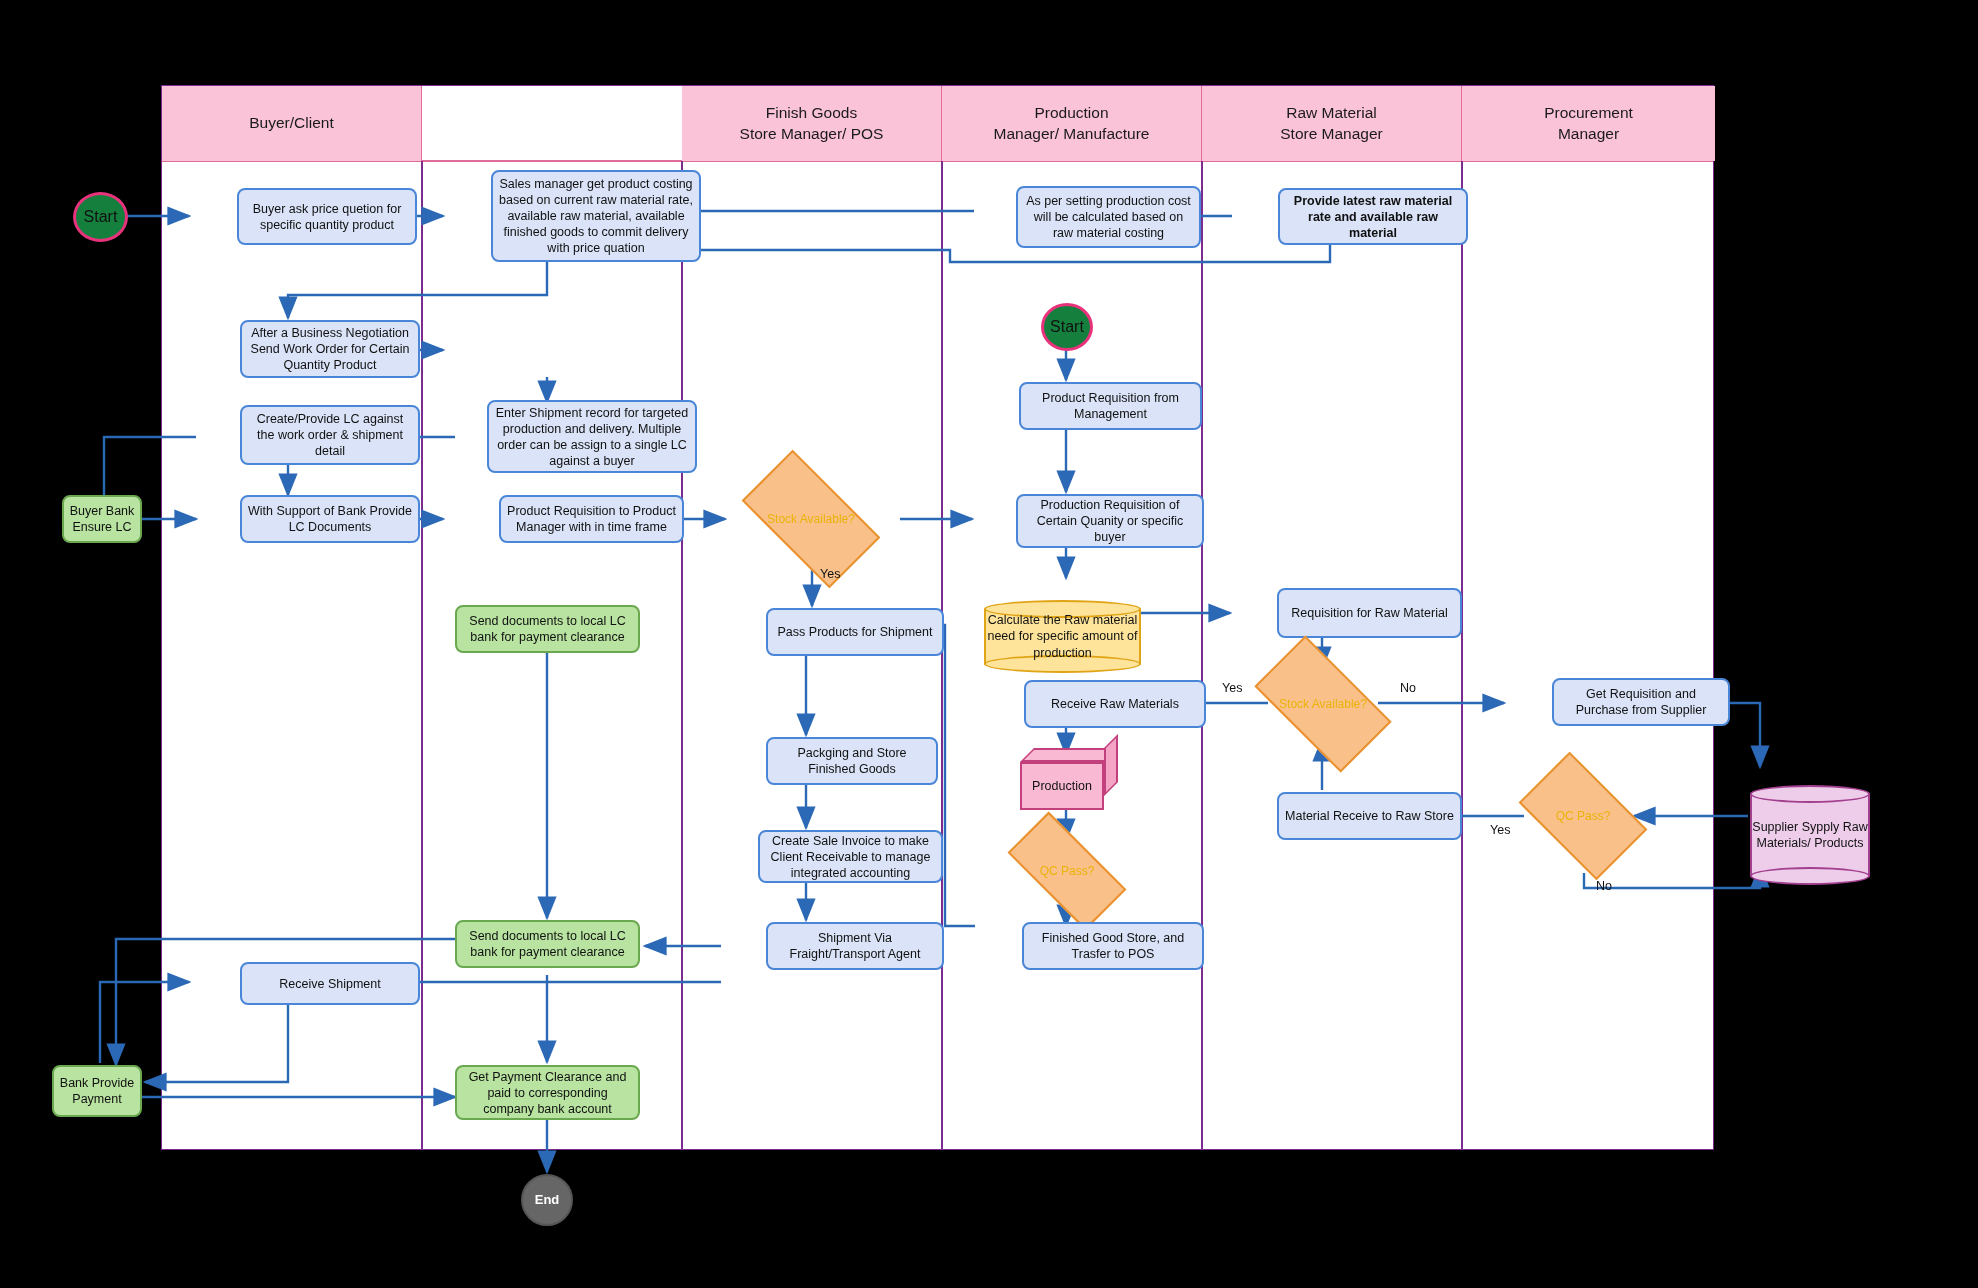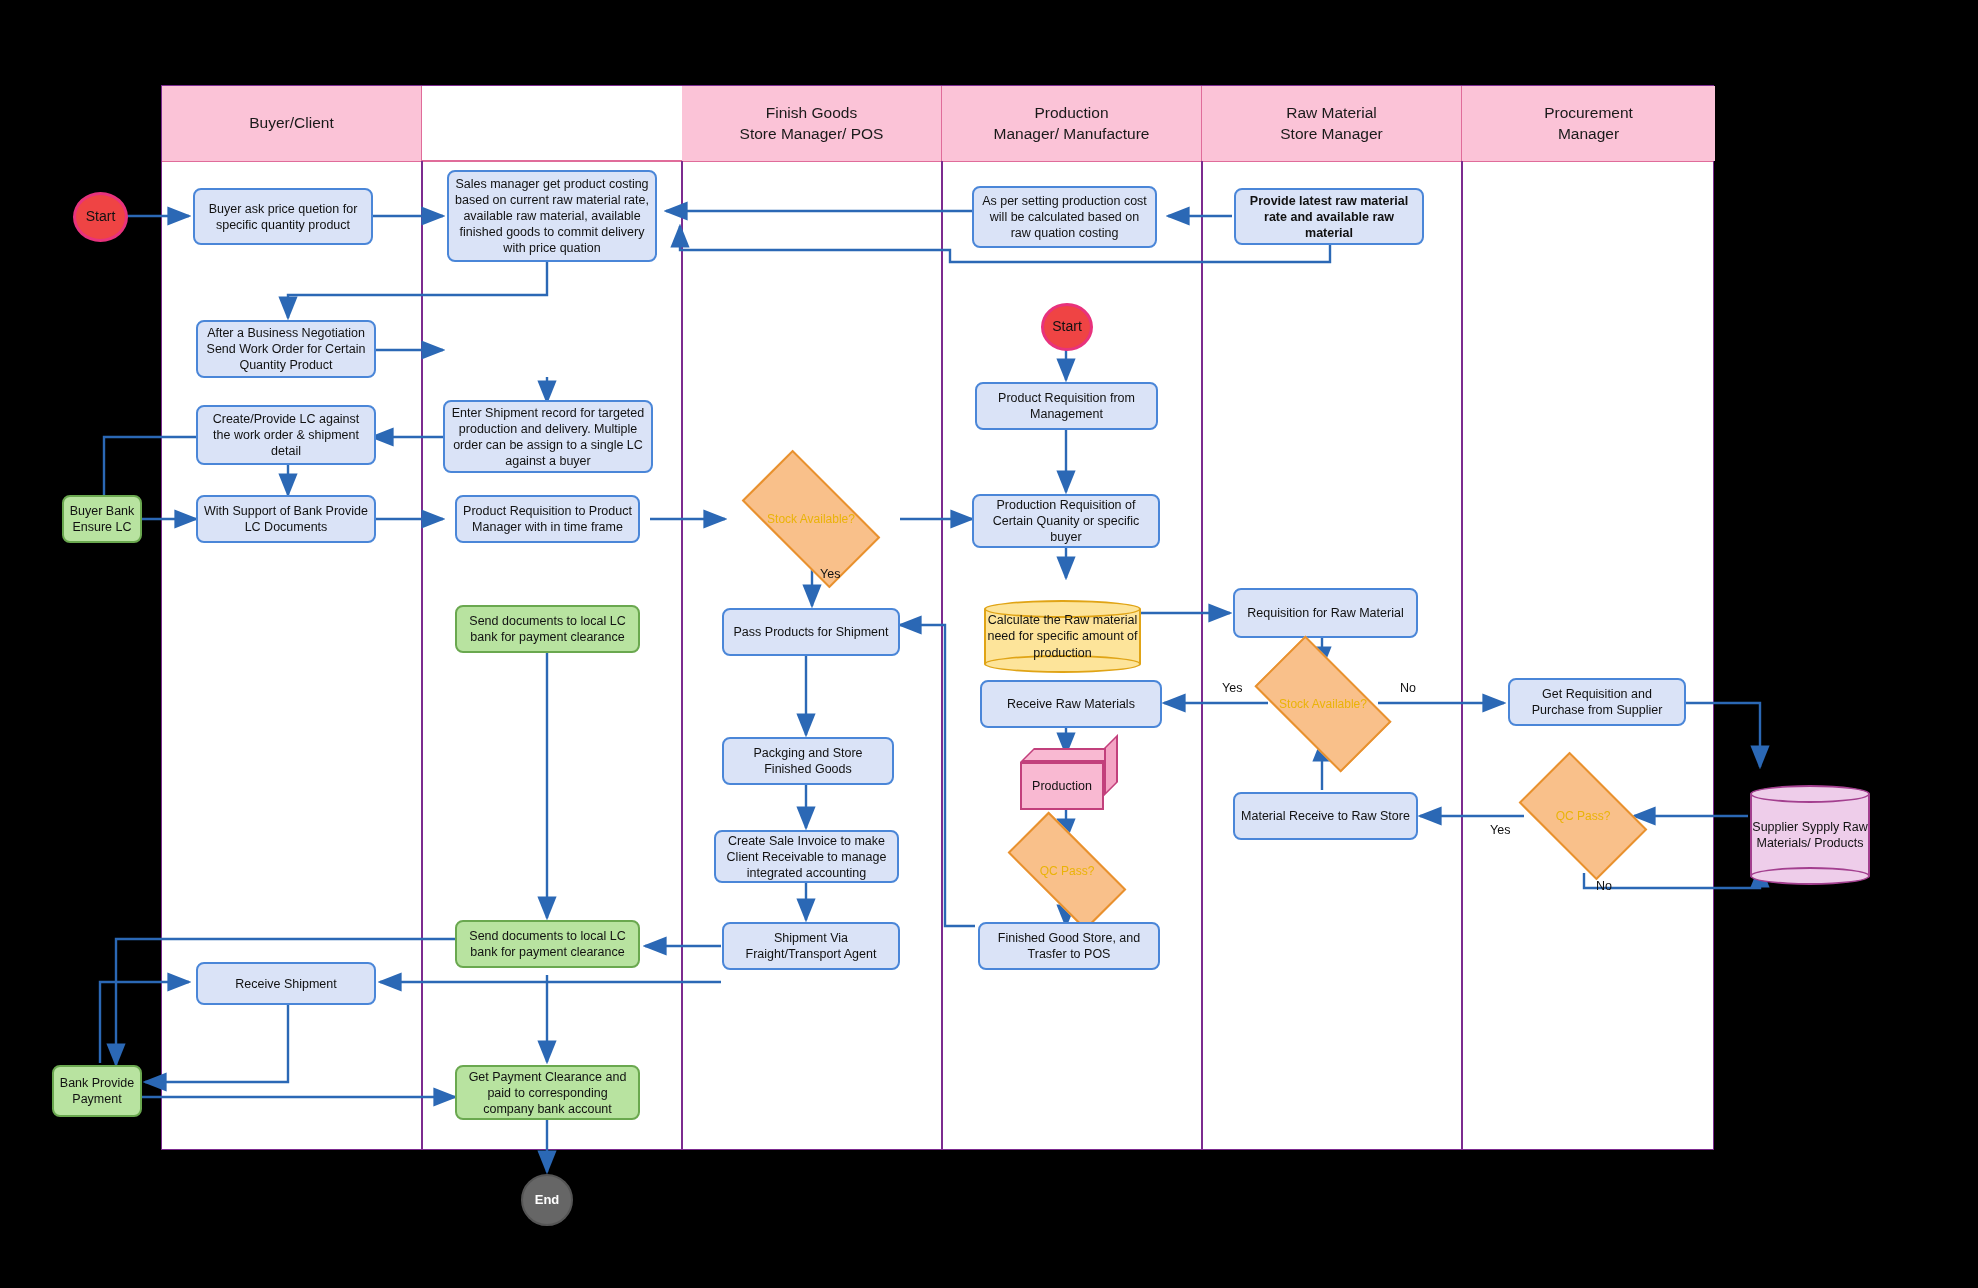--- a/index.html
+++ b/index.html
@@ -5,24 +5,24 @@
   html,body{margin:0;padding:0;background:#000;}
   body{font-family:"Liberation Sans", sans-serif;}
   #canvas{position:relative;width:1978px;height:1288px;background:#000;overflow:hidden;}
   #swimlanes{position:absolute;left:161px;top:85px;width:1553px;height:1065px;background:#ffffff;border:1px solid #7c2b8f;box-sizing:border-box;}
   .lane-head{position:absolute;top:0;height:75px;background:#fbc3d7;border-right:1px solid #e06c9a;box-sizing:border-box;display:flex;align-items:center;justify-content:center;text-align:center;font-size:15.5px;color:#1a1a1a;line-height:1.3;}
   .lane-head.last{border-right:none;}
   .lane-div{position:absolute;top:75px;bottom:0;width:2px;background:#7c2b8f;}
   .lane-headsep{position:absolute;left:0;right:0;top:74px;height:2px;background:#e06c9a;}
 
   .node{position:absolute;box-sizing:border-box;display:flex;align-items:center;justify-content:center;text-align:center;font-size:12.5px;line-height:1.28;color:#111;}
-  .proc{background:#dae3f7;border:2px solid #4a86d8;border-radius:8px;padding:3px 5px;}
+  .proc{background:#dae3f7;border:2px solid #4a86d8;border-radius:8px;padding:3px 5px;margin-left:44px;}
   .green{background:#b8e3a0;border:2px solid #6aa84f;border-radius:8px;padding:3px 5px;}
   .term{border-radius:50%;}
-  .term.start{background:#ef4444;border:3px solid #e8327c;font-size:14px;}
+  .term.start{background:#15803d;border:3px solid #e8327c;font-size:16px;}
   .term.end{background:#666;border:2px solid #555;color:#fff;font-weight:bold;font-size:13px;}
 
   .dia{position:absolute;}
   .dia .dshape{position:absolute;inset:0;background:#f9c08a;border:2px solid #e8912e;transform:rotate(45deg);}
   .dia .dtext{position:absolute;inset:0;display:flex;align-items:center;justify-content:center;text-align:center;font-size:12px;color:#eab308;line-height:1.25;}
 
   .cyl{position:absolute;margin-top:20px;}
   .cyl .body{position:absolute;left:0;right:0;top:9px;bottom:9px;background:#eecdea;border-left:2px solid #a33f8f;border-right:2px solid #a33f8f;}
   .cyl .top{position:absolute;left:0;right:0;top:0;height:18px;background:#eecdea;border:2px solid #a33f8f;border-radius:50%;box-sizing:border-box;}
   .cyl .bot{position:absolute;left:0;right:0;bottom:0;height:18px;background:#eecdea;border:2px solid #a33f8f;border-radius:50%;box-sizing:border-box;}
@@ -175,21 +175,21 @@
 
   <div class="node proc" style="left:193px;top:188px;width:180px;height:57px;">
     <span>Buyer ask price quetion for specific quantity product</span>
   </div>
 
   <div class="node proc" style="left:447px;top:170px;width:210px;height:92px;">
     <span>Sales manager get product costing based on current raw material rate, available raw material, available finished goods to commit delivery with price quation</span>
   </div>
 
   <div class="node proc" style="left:972px;top:186px;width:185px;height:62px;">
-    <span>As per setting production cost will be calculated based on raw quation costing</span>
+    <span>As per setting production cost will be calculated based on raw material costing</span>
   </div>
 
   <div class="node proc" style="left:1234px;top:188px;width:190px;height:57px;font-weight:bold;">
     <span>Provide latest raw material rate and available raw material</span>
   </div>
 
   <div class="node proc" style="left:196px;top:320px;width:180px;height:58px;">
     <span>After a Business Negotiation Send Work Order for Certain Quantity Product</span>
   </div>
 

